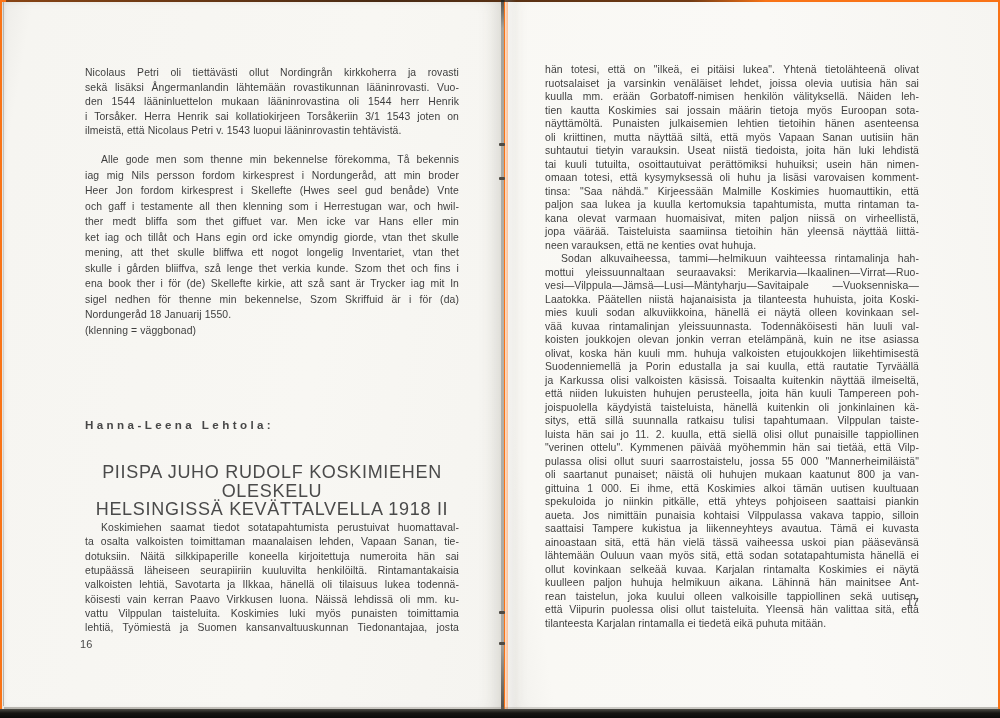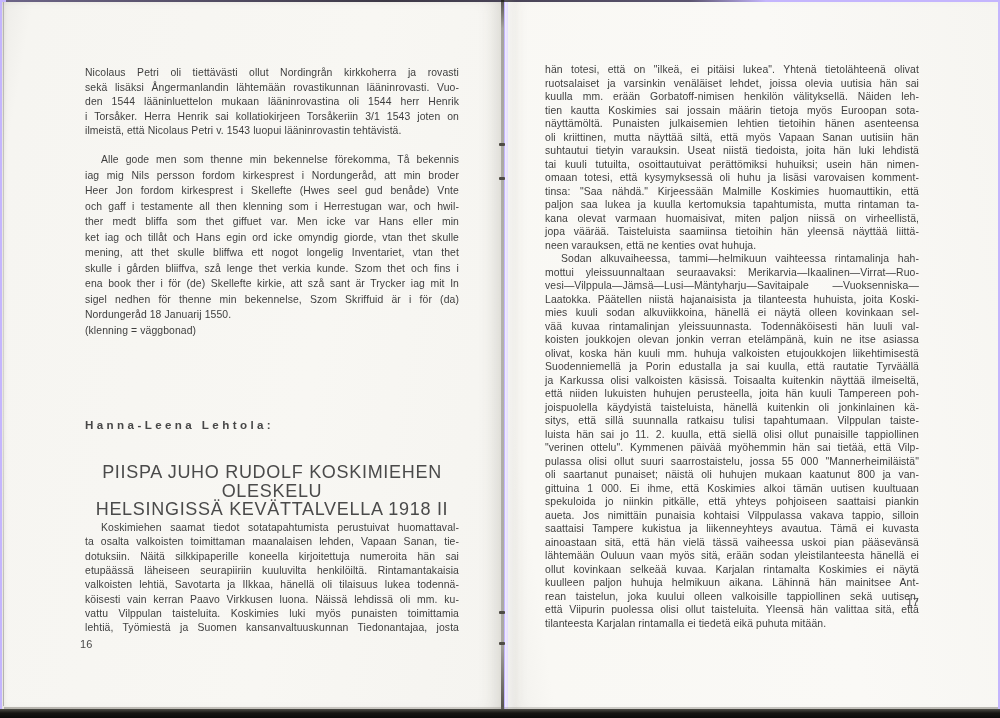--- a/index.html
+++ b/index.html
@@ -1,21 +1,21 @@
 <!DOCTYPE html>
 <html><head>
 <meta charset="utf-8">
 <style>
   html, body { margin: 0; padding: 0; background: #dddcd8; }
   #scan {
     position: relative;
     width: 1000px;
     height: 718px;
     overflow: hidden;
-    background: #c4b5fd;
+    background: #f97316;
     font-family: "Liberation Sans", "DejaVu Sans", sans-serif;
     color: #3e3e3e;
     -webkit-font-smoothing: antialiased;
   }
 
   
   .page {
     position: absolute;
     top: 2px;
     height: 707px;
@@ -220,21 +220,21 @@
         <div class="line">sitys, että sillä suunnalla ratkaisu tulisi tapahtumaan. Vilppulan taiste-</div>
         <div class="line">luista hän sai jo 11. 2. kuulla, että siellä olisi ollut punaisille tappiollinen</div>
         <div class="line">"verinen ottelu". Kymmenen päivää myöhemmin hän sai tietää, että Vilp-</div>
         <div class="line">pulassa olisi ollut suuri saarrostaistelu, jossa 55 000 "Mannerheimiläistä"</div>
         <div class="line">oli saartanut punaiset; näistä oli huhujen mukaan kaatunut 800 ja van-</div>
         <div class="line">gittuina 1 000. Ei ihme, että Koskimies alkoi tämän uutisen kuultuaan</div>
         <div class="line">spekuloida jo niinkin pitkälle, että yhteys pohjoiseen saattaisi piankin</div>
         <div class="line">aueta. Jos nimittäin punaisia kohtaisi Vilppulassa vakava tappio, silloin</div>
         <div class="line">saattaisi Tampere kukistua ja liikenneyhteys avautua. Tämä ei kuvasta</div>
         <div class="line">ainoastaan sitä, että hän vielä tässä vaiheessa uskoi pian pääsevänsä</div>
-        <div class="line">lähtemään Ouluun vaan myös sitä, erään sodan yleistilanteesta hänellä ei</div>
+        <div class="line">lähtemään Ouluun vaan myös sitä, että sodan sotatapahtumista hänellä ei</div>
         <div class="line">ollut kovinkaan selkeää kuvaa. Karjalan rintamalta Koskimies ei näytä</div>
         <div class="line">kuulleen paljon huhuja helmikuun aikana. Lähinnä hän mainitsee Ant-</div>
         <div class="line">rean taistelun, joka kuului olleen valkoisille tappiollinen sekä uutisen,</div>
         <div class="line">että Viipurin puolessa olisi ollut taisteluita. Yleensä hän valittaa sitä, että</div>
         <div class="line">tilanteesta Karjalan rintamalla ei tiedetä eikä puhuta mitään.</div>
       </div>
   </div>
 
   <div class="page-text rp-num">17</div>
 

